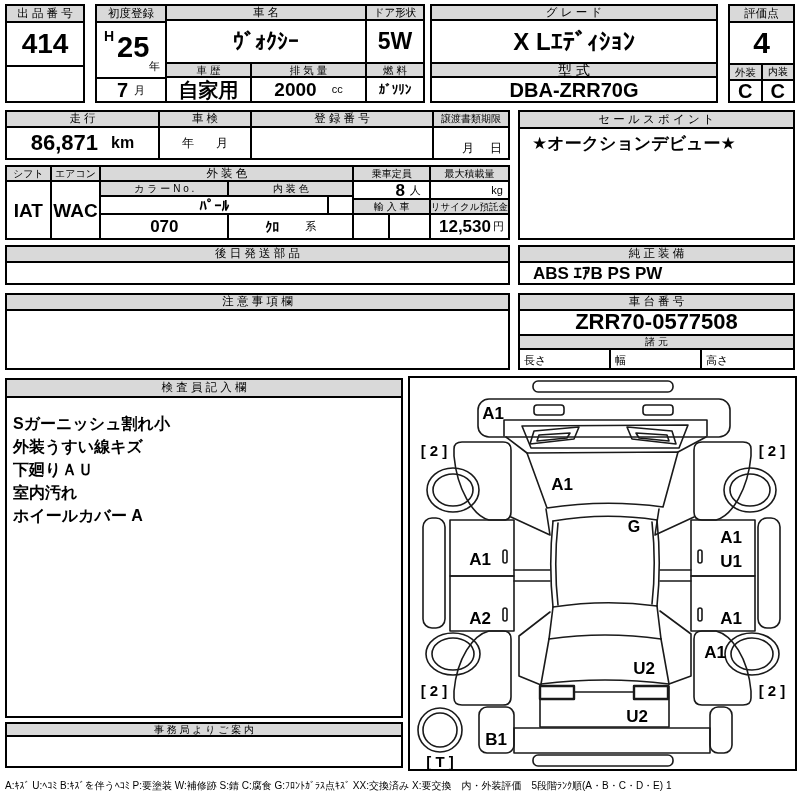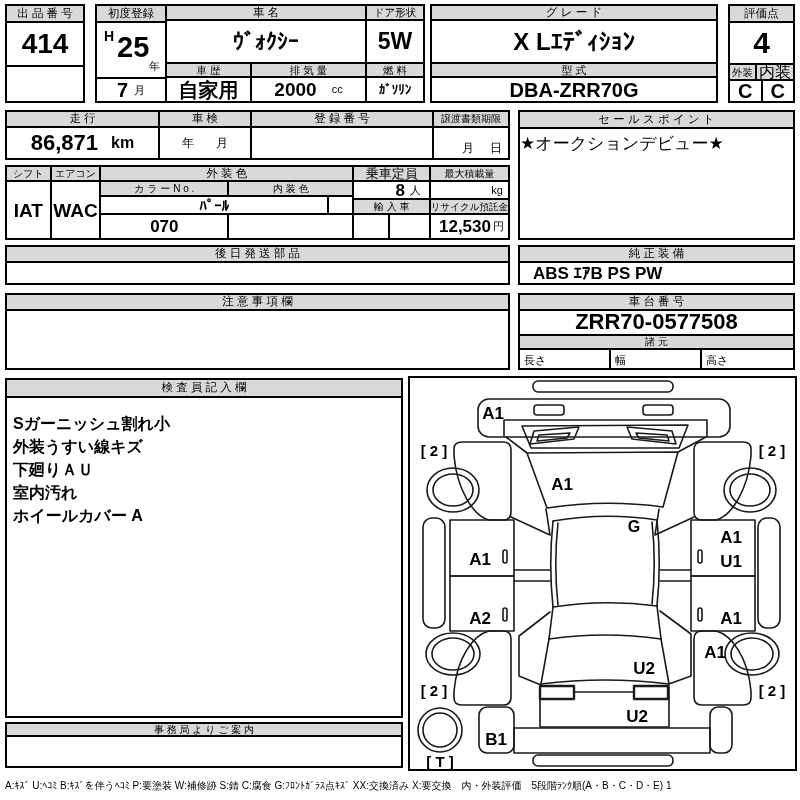--- a/index.html
+++ b/index.html
@@ -64,30 +64,30 @@
     <div class="hdr bb" style="height:15px;font-size:10.5px">ドア形状</div>
     <div class="val bb" style="height:43px;font-size:23px">5W</div>
     <div class="hdr bb" style="height:14px;font-size:10.5px">燃 料</div>
     <div class="val fill" style="font-size:13px">ｶﾞｿﾘﾝ</div>
   </div>
 </div>
 
 <div class="box" style="left:430px;top:4px;width:288px;height:99px">
   <div class="hdr bb" style="height:15px">グ レ ー ド</div>
   <div class="val bb" style="height:43px;font-size:24px">X Lｴﾃﾞｨｼｮﾝ</div>
-  <div class="hdr bb" style="height:14px;font-size:11px">型 式</div>
+  <div class="hdr bb" style="height:14px;font-size:14px">型 式</div>
   <div class="val fill" style="font-size:20px">DBA-ZRR70G</div>
 </div>
 
 <div class="box" style="left:728px;top:4px;width:67px;height:99px">
   <div class="hdr bb" style="height:17px">評価点</div>
   <div class="val bb" style="height:42px;font-size:30px">4</div>
   <div class="row bb" style="height:16px">
     <div class="hdr br fill" style="font-size:10.5px">外装</div>
-    <div class="hdr fill" style="font-size:16px">内装</div>
+    <div class="hdr fill" style="font-size:10px">内装</div>
   </div>
   <div class="row fill">
     <div class="val br fill" style="font-size:20px">C</div>
     <div class="val fill" style="font-size:20px">C</div>
   </div>
 </div>
 
 <div class="box row" style="left:5px;top:110px;width:505px;height:50px">
   <div class="col br" style="width:153px">
     <div class="hdr bb" style="height:16px">走 行</div>
@@ -111,21 +111,21 @@
     <div class="hdr bb" style="height:16px;font-size:10px">譲渡書類期限</div>
     <div class="val fill" style="font-weight:normal;font-size:12px;gap:16px;justify-content:flex-end;align-items:flex-end;padding:0 6px 4px 0">
       <span>月</span>
       <span>日</span>
     </div>
   </div>
 </div>
 
 <div class="box" style="left:518px;top:110px;width:277px;height:130px">
   <div class="hdr bb" style="height:17px">セ ー ル ス ポ イ ン ト</div>
-  <div class="fill" style="padding:3px 0;font-size:17px;font-weight:normal">★オークションデビュー★</div>
+  <div class="fill" style="padding:3px 12px;font-size:17px;font-weight:bold">★オークションデビュー★</div>
 </div>
 
 <div class="box row" style="left:5px;top:165px;width:505px;height:75px">
   <div class="col br" style="width:45px">
     <div class="hdr bb" style="height:15px;font-size:10px">シフト</div>
     <div class="val fill" style="font-size:19px">IAT</div>
   </div>
   <div class="col br" style="width:50px">
     <div class="hdr bb" style="height:15px;font-size:10px">エアコン</div>
     <div class="val fill" style="font-size:19px">WAC</div>
@@ -135,24 +135,28 @@
     <div class="row bb" style="height:15px">
       <div class="hdr br" style="width:128px;font-size:10px">カ ラ ー N o .</div>
       <div class="hdr fill" style="font-size:10px">内 装 色</div>
     </div>
     <div class="row bb" style="height:18px">
       <div class="val br" style="width:228px;font-size:15px">ﾊﾟｰﾙ</div>
       <div class="fill"></div>
     </div>
     <div class="row fill">
       <div class="val br" style="width:128px;font-size:17px">070</div>
+      <div class="val fill" style="font-size:14px">
+        <span>ｸﾛ</span>
+        <span class="sm" style="margin-left:26px">系</span>
+      </div>
     </div>
   </div>
   <div class="col br" style="width:77px">
-    <div class="hdr bb" style="height:15px;font-size:13px">乗車定員</div>
+    <div class="hdr bb" style="height:15px;font-size:10px">乗車定員</div>
     <div class="val bb" style="height:18px;justify-content:flex-end;padding-right:8px;gap:5px">
       <span style="font-size:17px">8</span>
       <span class="sm">人</span>
     </div>
     <div class="hdr bb" style="height:15px;font-size:10px">輸 入 車</div>
     <div class="row fill">
       <div class="br" style="width:36px"></div>
       <div class="fill"></div>
     </div>
   </div>

